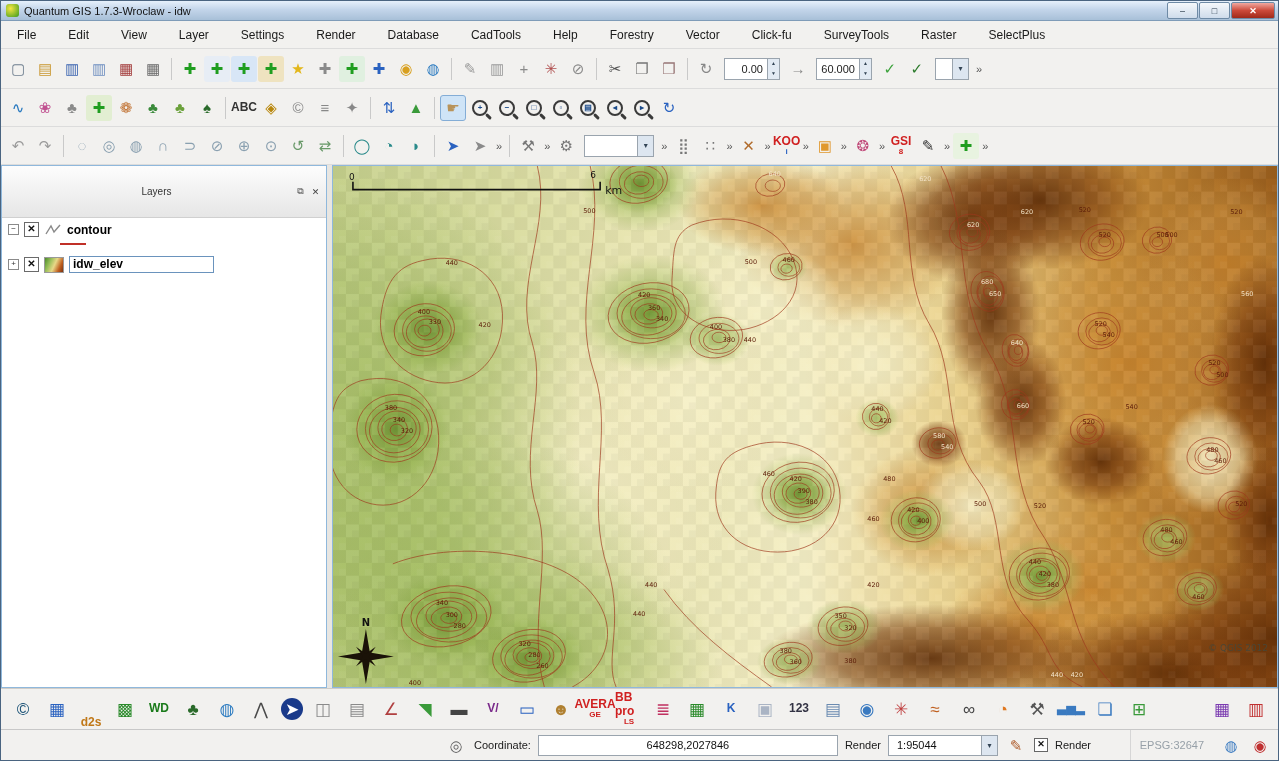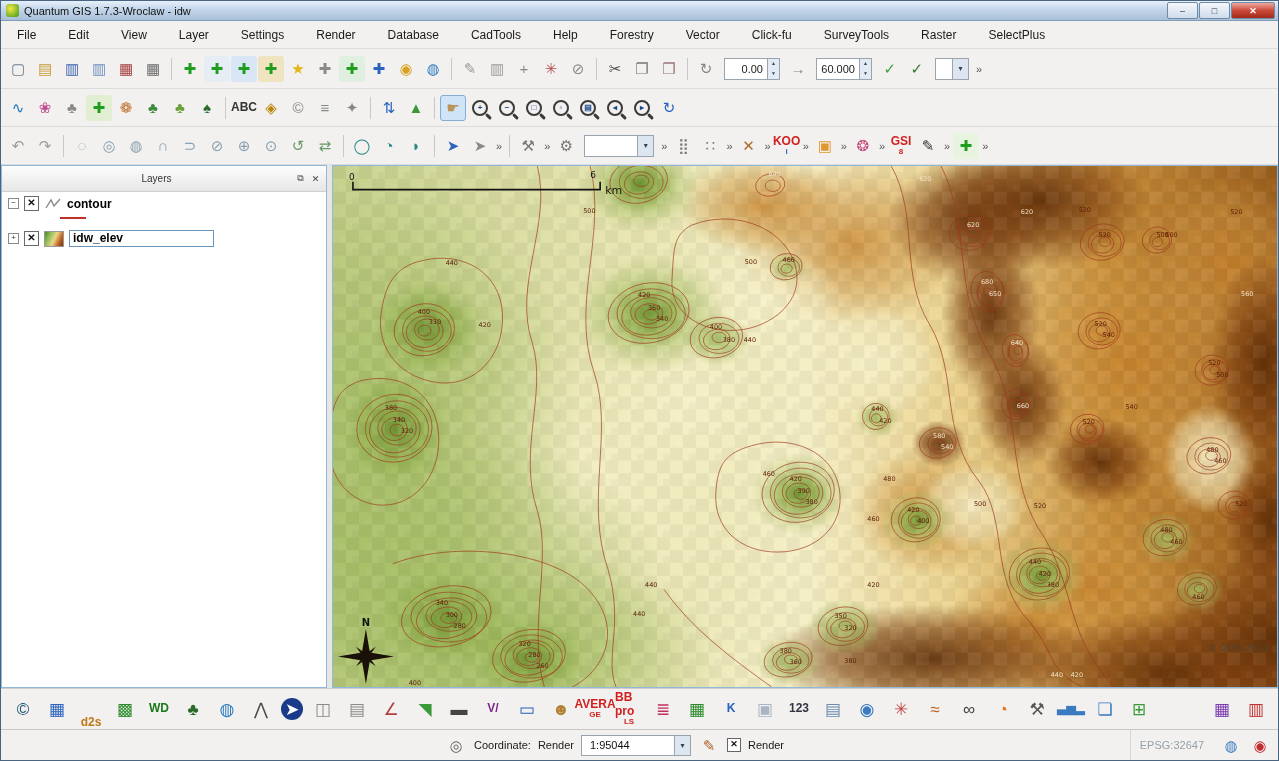--- a/index.html
+++ b/index.html
@@ -51,21 +51,21 @@
   .magsub{font-size:8px;font-weight:bold;color:#1a4a8a}
   .ttxt{display:flex;flex-direction:column;align-items:center;justify-content:center;font-weight:bold;line-height:1.1}
   .ttxt .l1{font-size:12px}
   .ttxt .l2{font-size:8px}
 
   
   .dock{flex:1 1 auto;display:flex;min-height:0;background:#e4e2de}
   .layers-panel{width:326px;flex:0 0 326px;background:#fff;border:1px solid #8fb8dc;
     display:flex;flex-direction:column;box-sizing:border-box}
   .panel-header{height:17px;flex:0 0 17px;background:linear-gradient(#fdfdfd,#e6e6e6);
-    display:flex;align-items:center;font-size:10px;color:#333;border-bottom:1px solid #d0d0d0;padding:4px 3px}
+    display:flex;align-items:center;font-size:10px;color:#333;border-bottom:1px solid #d0d0d0;padding:17px 3px}
   .panel-title{flex:1;text-align:center}
   .panel-btn{width:15px;font-size:9px;color:#444;text-align:center}
   .layer-row{display:flex;align-items:center;gap:5px;padding:4px 2px 2px 6px}
   .expander{width:9px;height:9px;border:1px solid #8a8a8a;font-size:8px;line-height:7px;text-align:center;
     color:#333;background:#fff;flex:0 0 9px}
   .lcheck{width:13px;height:13px;border:1px solid #6a6a6a;background:#fff;font-size:10px;line-height:12px;
     text-align:center;font-weight:bold;color:#111;flex:0 0 13px}
   .layer-name{font-size:12px;color:#000;font-weight:bold}
   .layer-name.selected{border:1px solid #6a93bd;padding:0 90px 1px 3px;font-weight:bold}
   .swatch-row{padding:0 0 3px 58px;height:10px;display:flex;align-items:center}
@@ -945,20 +945,23 @@
       <span class="g" style="color: rgb(192, 48, 48);">▥</span>
     </span>
   </div>
 
 <div class="statusbar">
   <div class="sb-spacer"></div>
   <span class="tool sbi">
       <span class="g" style="color:#666">◎</span>
     </span>
   <span class="sb-label">Coordinate:</span>
+  <div class="sb-field coord-field">
+    <span>648298,2027846</span>
+  </div>
   <span class="sb-label">Render</span>
   <div class="sb-field scale-combo">
     <span>1:95044</span>
     <span class="arr">▾</span>
   </div>
   <span class="tool sbi">
       <span class="g" style="color:#b06030">✎</span>
     </span>
   <span class="sb-check">✕</span>
   <span class="sb-label">Render</span>

